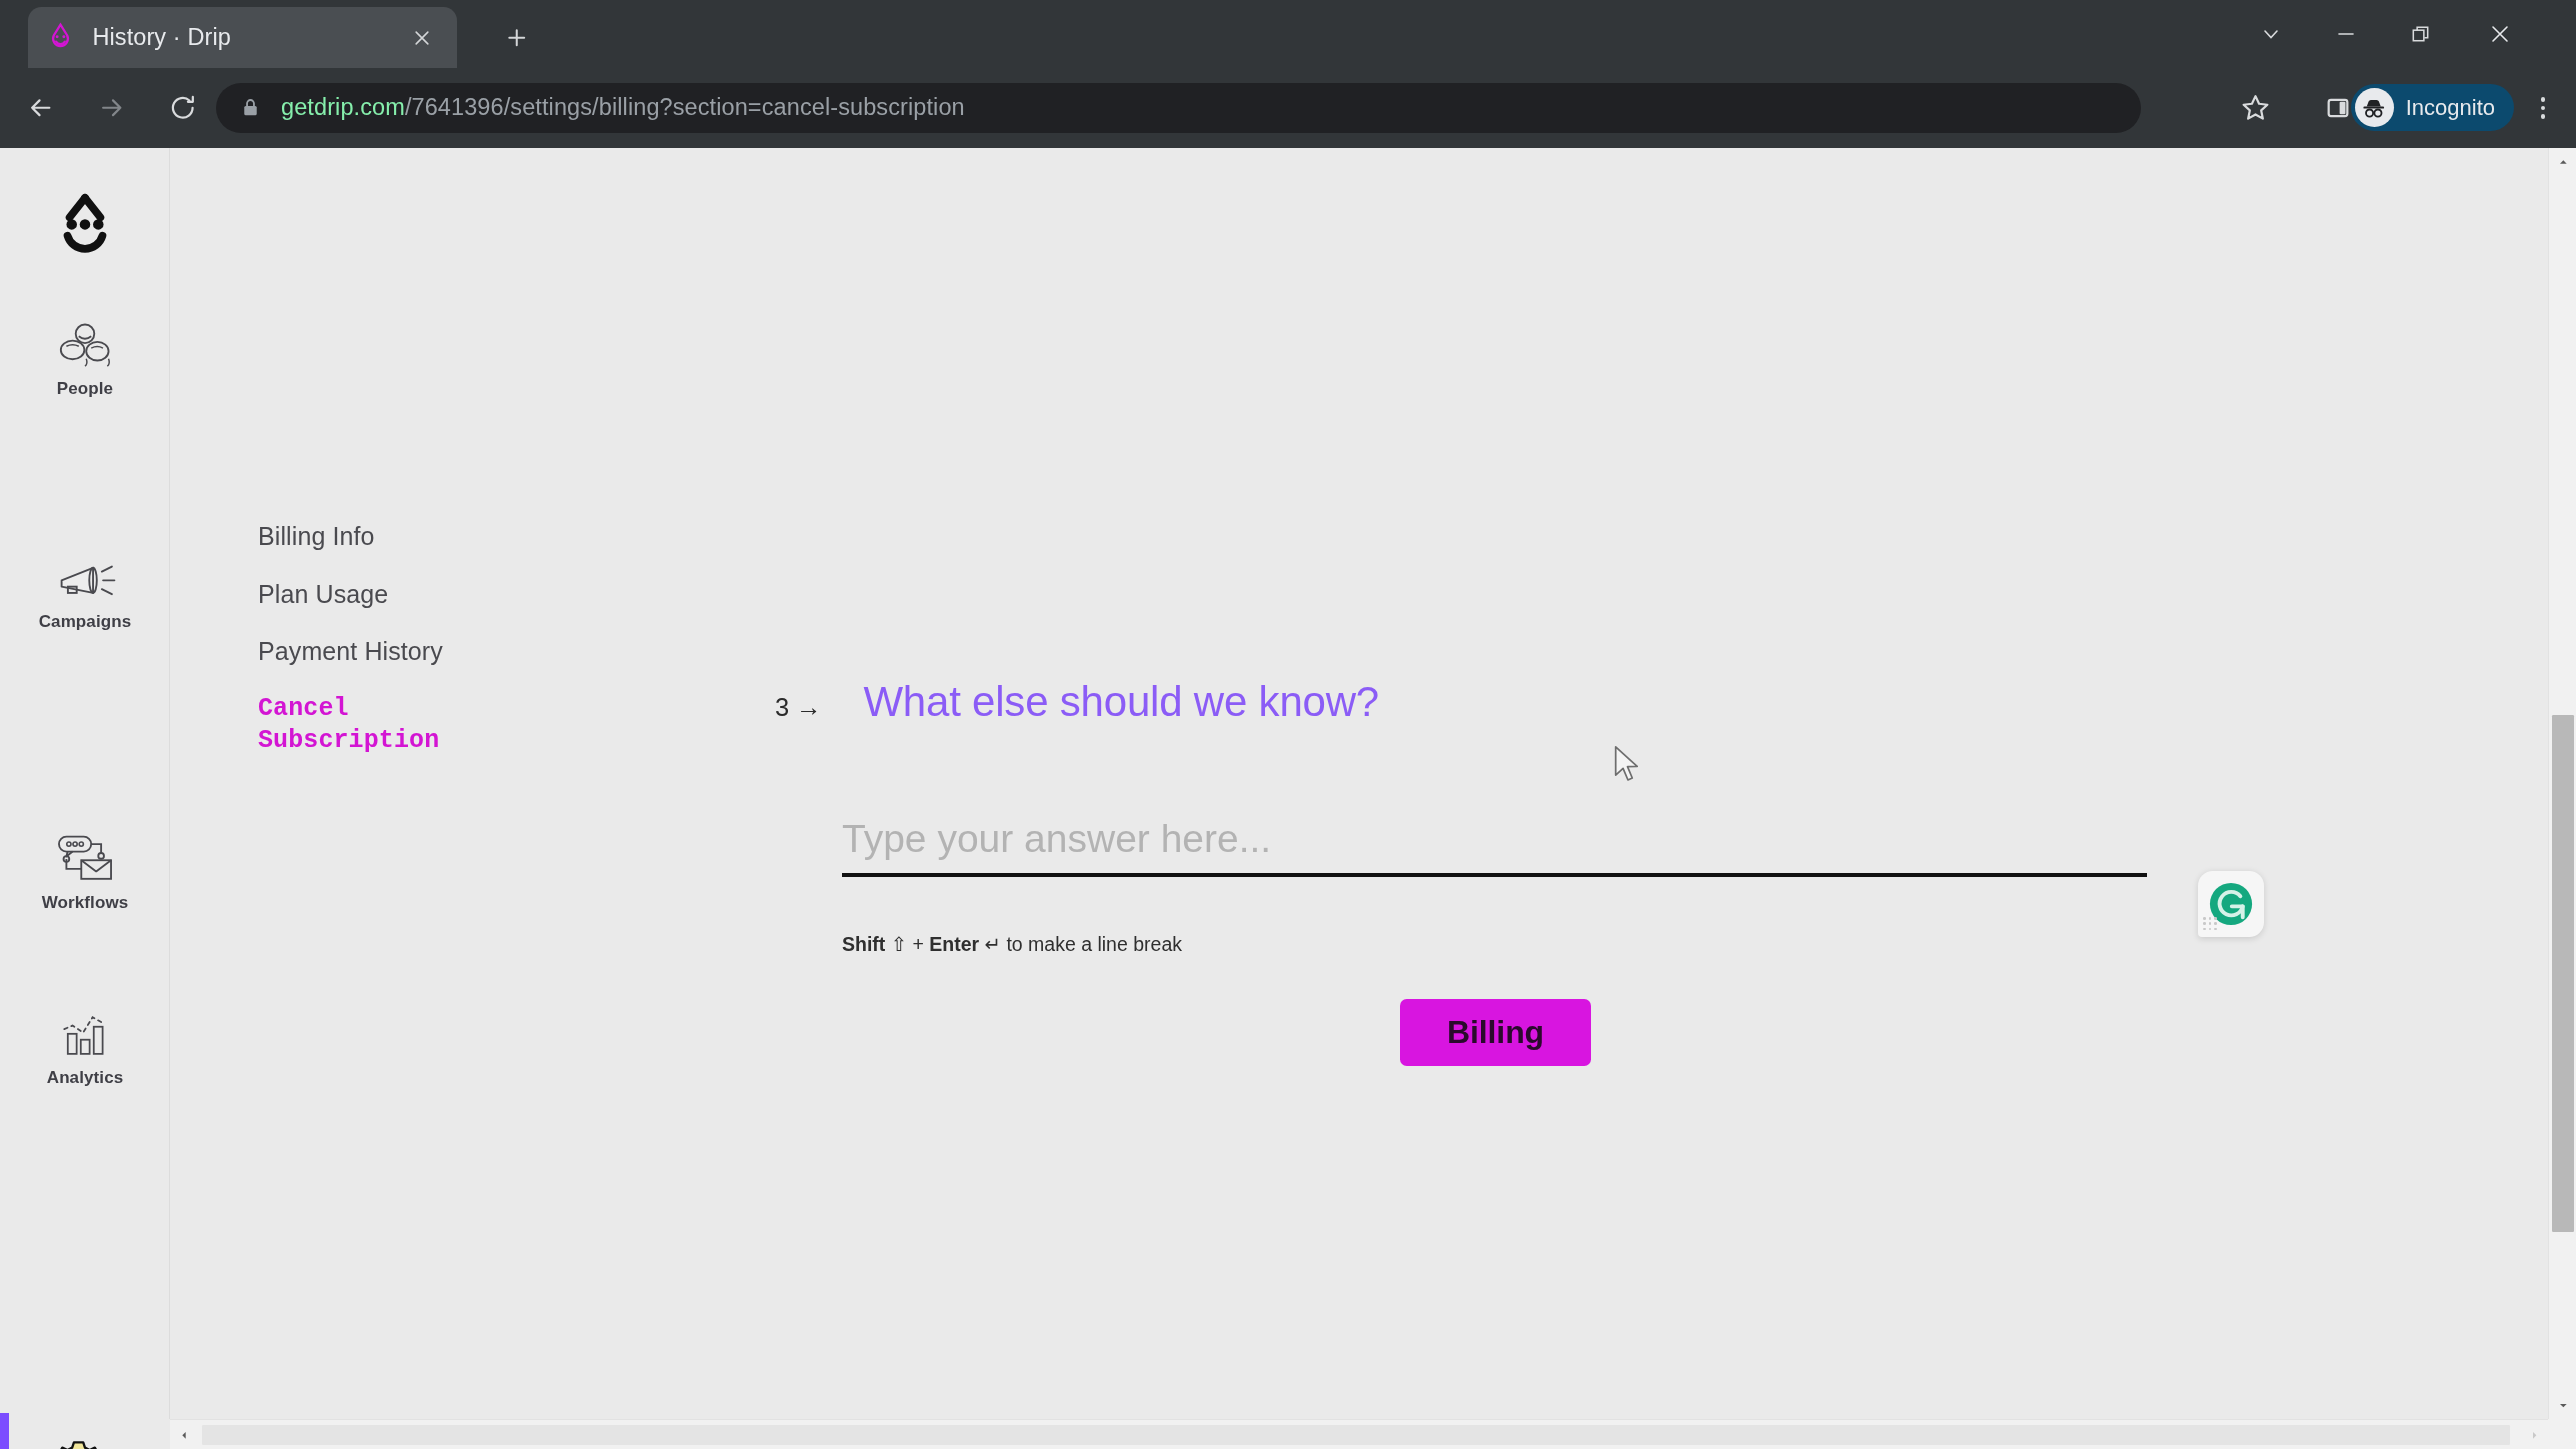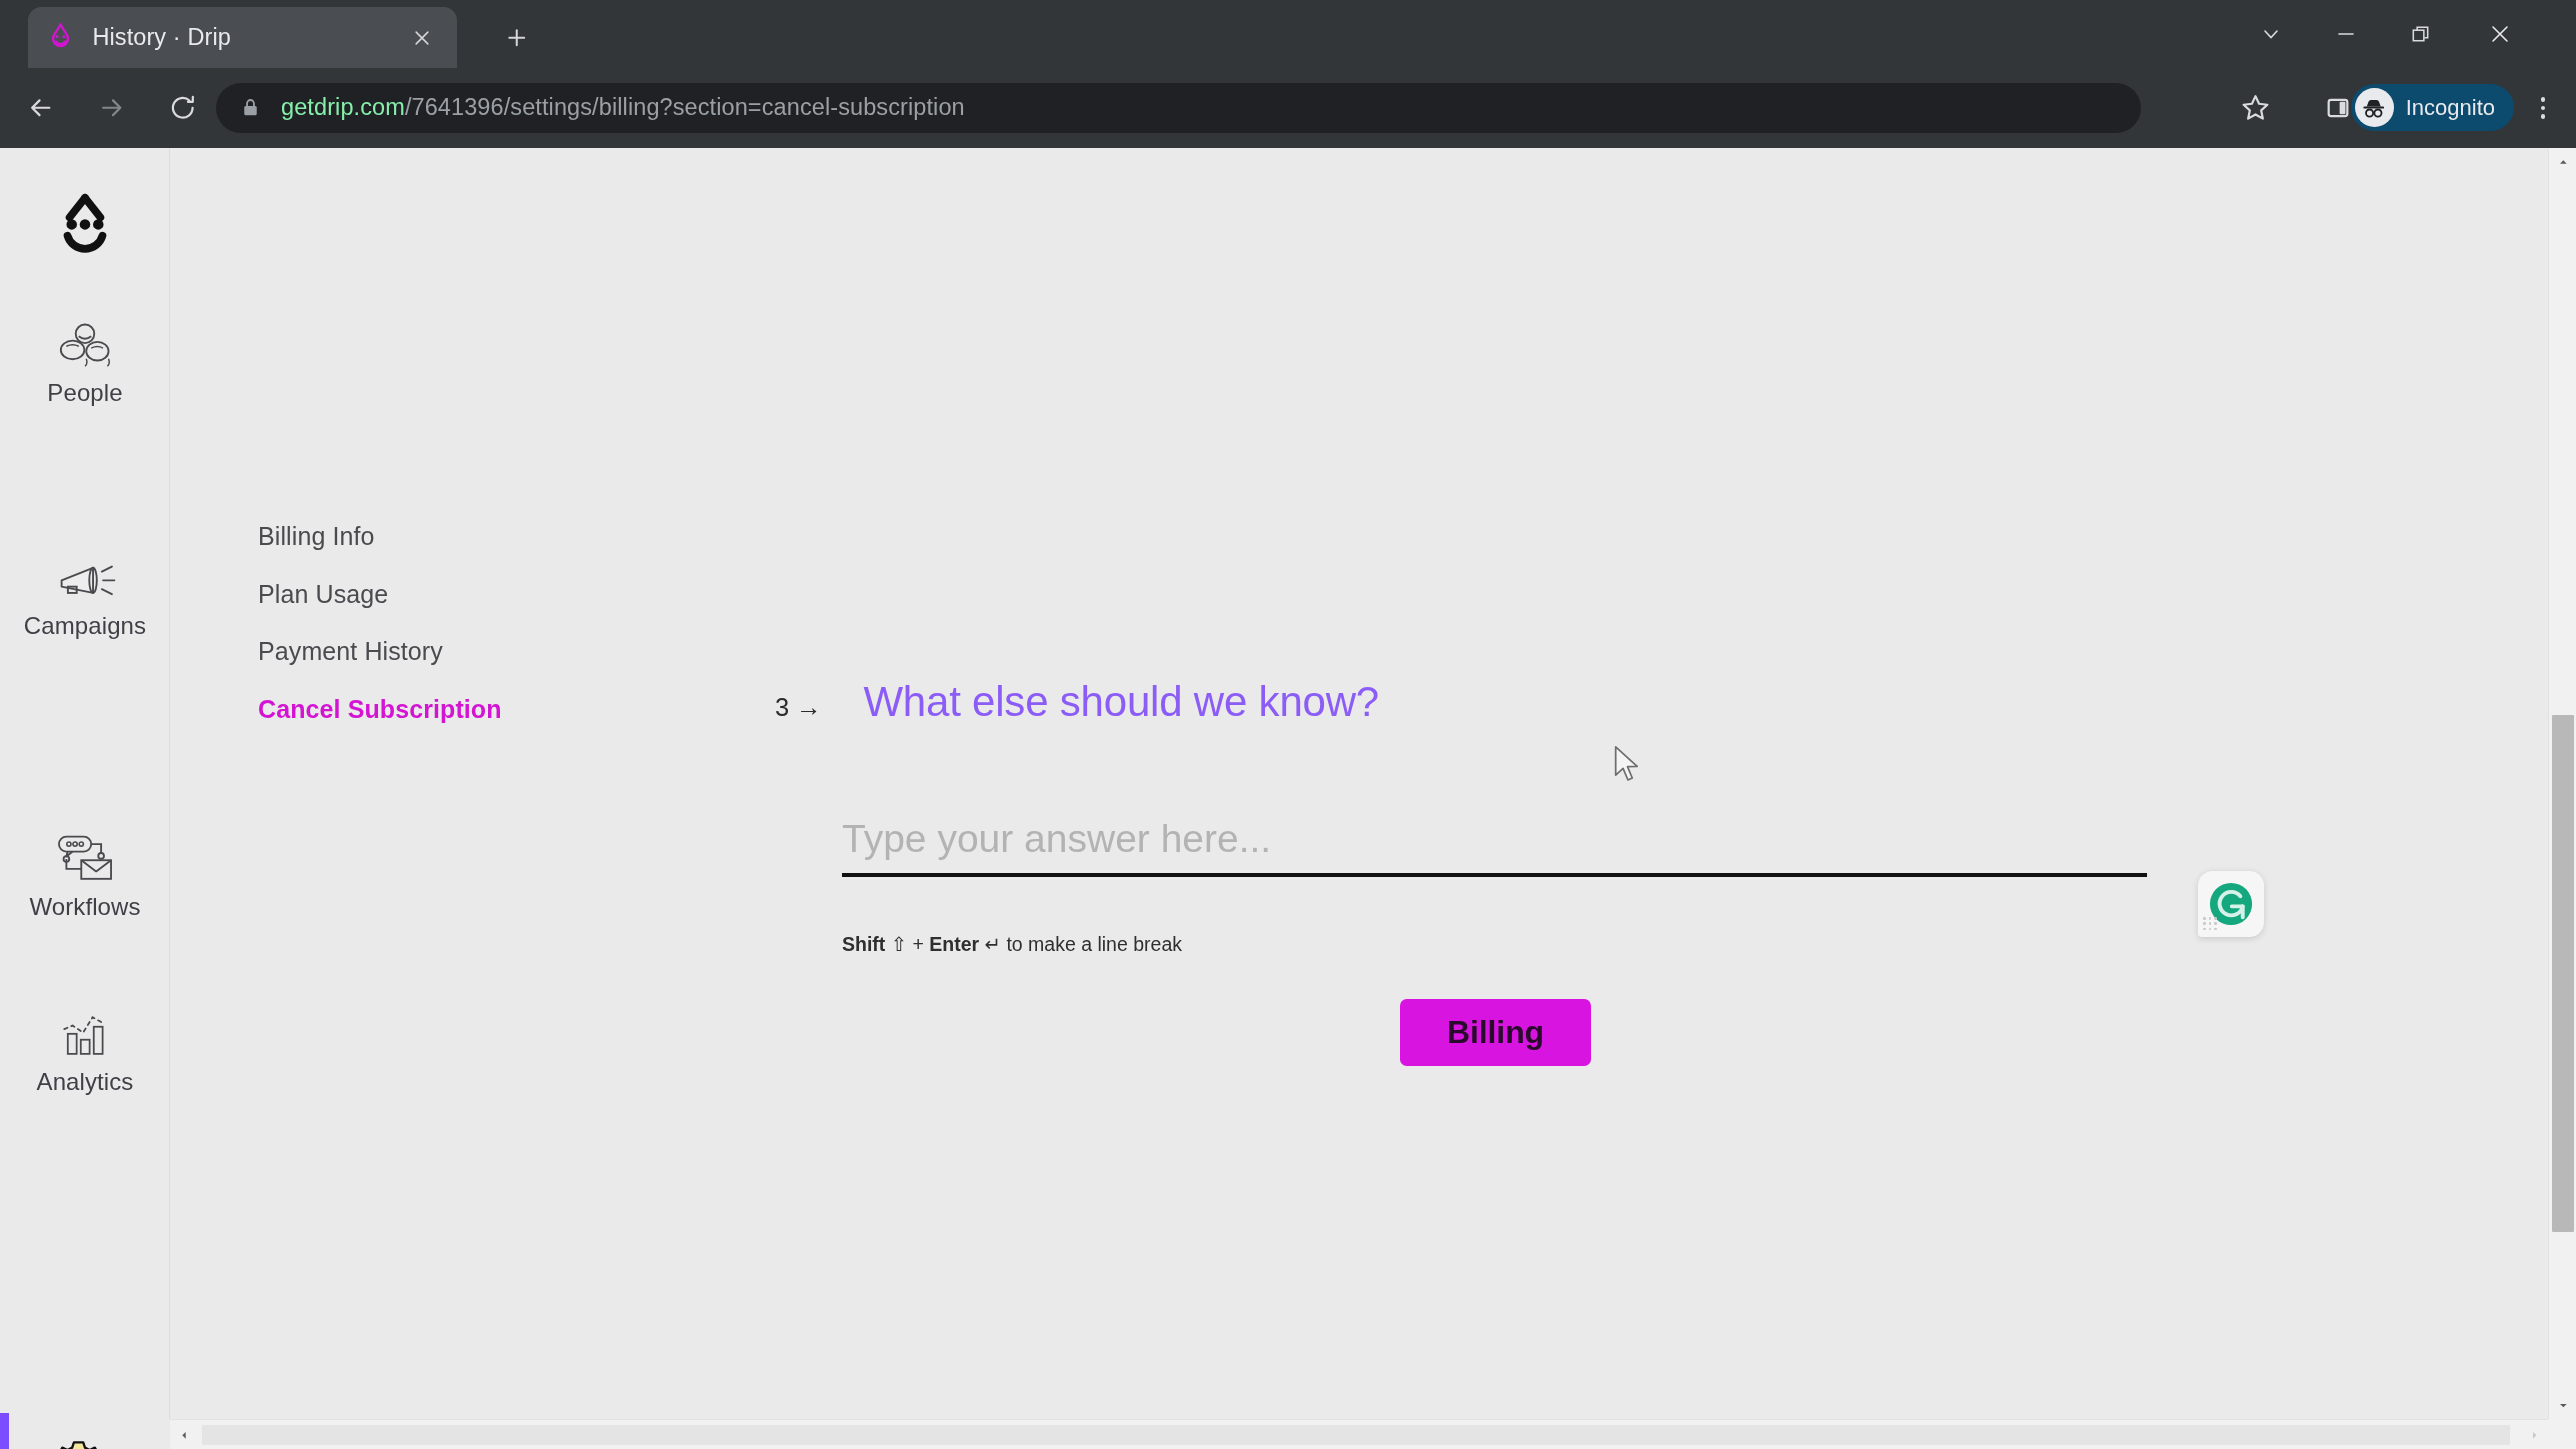--- a/index.html
+++ b/index.html
@@ -100,32 +100,32 @@
   #rail {
     position: absolute; left: 0; top: 0; width: 170px; height: 1271px;
     background: #eaeaea; border-right: 1.3px solid #dcdcdc;
   }
   #rail-logo { position: absolute; top: 40px; left: 0; width: 170px; display: flex; justify-content: center; }
   .rail-item {
     position: absolute; left: 0; width: 170px;
     display: flex; flex-direction: column; align-items: center;
   }
   .rail-icon { height: 58px; display: flex; align-items: flex-end; justify-content: center; }
-  .rail-label { margin-top: 9.4px; font-size: 24px; color: #3f3f46; font-weight: 400; letter-spacing: 0.1px; }
+  .rail-label { margin-top: 9.4px; font-size: 17px; color: #3f3f46; font-weight: 700; letter-spacing: 0.1px; }
   #rail-active-bar {
     position: absolute; left: 0; top: 1265px; width: 9.4px; height: 127px; background: #7c4dff;
   }
 
   
   #subnav { position: absolute; left: 258px; top: 372px; width: 282px; }
   .subnav-item {
     font-size: 25px; color: #4a4a4f; line-height: 1.28; margin-bottom: 25.5px;
     letter-spacing: 0.1px;
   }
-  .subnav-item.active { color: #d315d3; font-weight: 700; }
+  .subnav-item.active { color: #d315d3; font-weight: 700; font-family: Liberation Mono, monospace; }
 
   
   #form { position: absolute; left: 775px; top: 530px; width: 1409px; }
   #q-row { display: flex; align-items: baseline; }
   #q-number { font-size: 25.5px; color: #2b2b2b; }
   #q-arrow  { font-size: 25.5px; color: #2b2b2b; margin-left: 6.7px; }
   #q-text   { margin-left: 42px; font-size: 42px; color: #8b5cf6; letter-spacing: -0.2px; }
 
   #answer-wrap { position: absolute; left: 842px; top: 667px; width: 1305px; }
   #answer-input {

